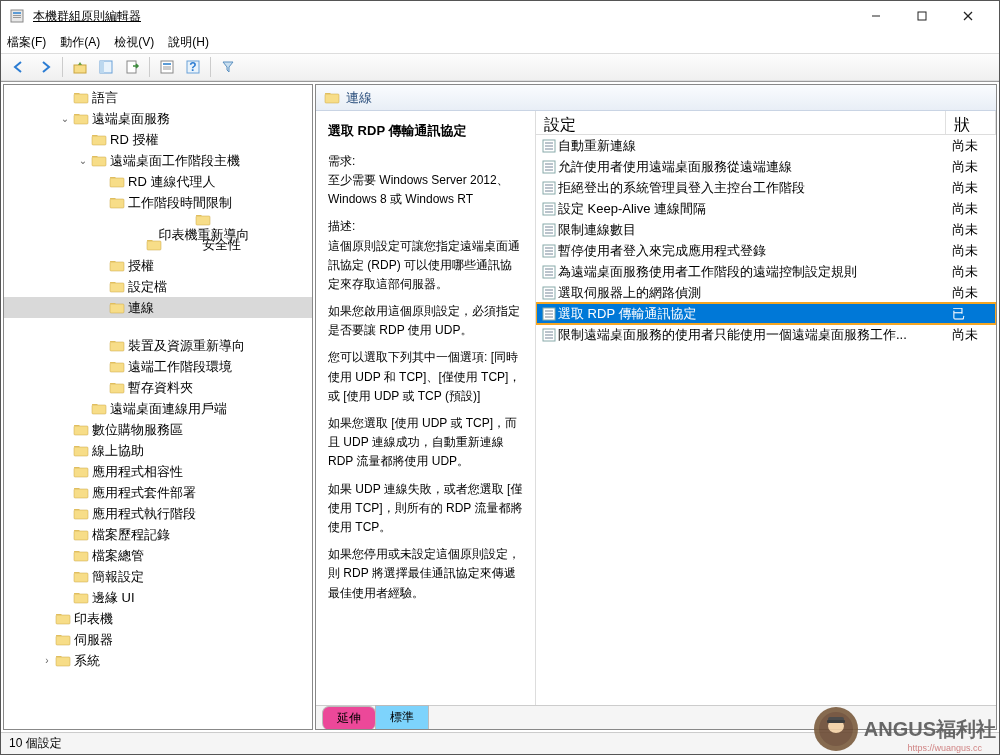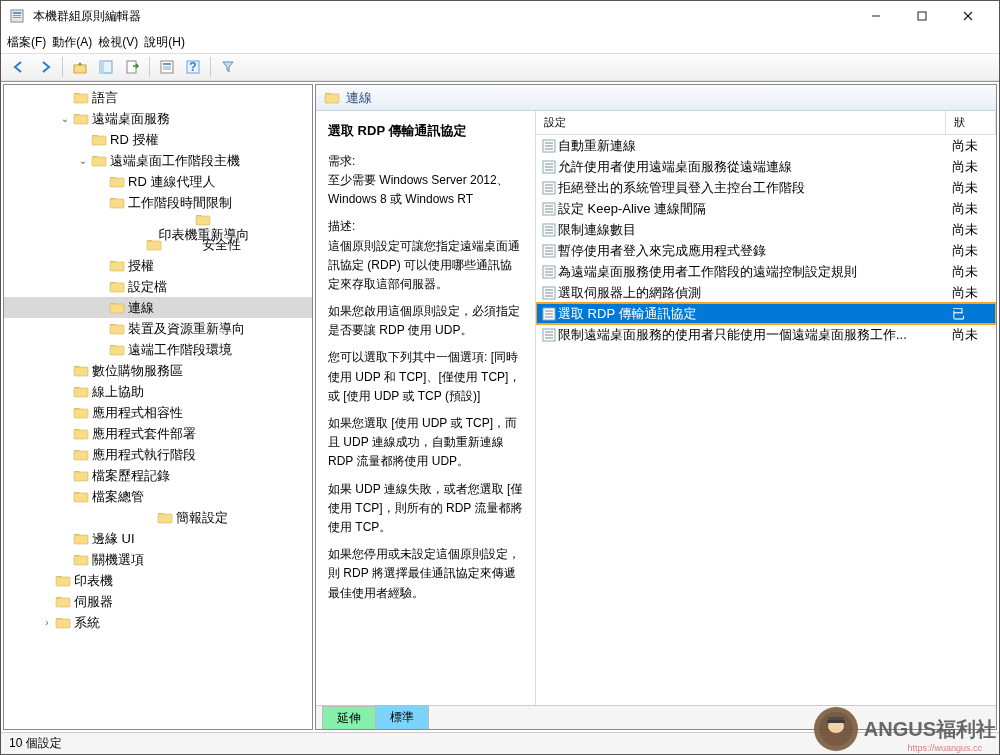--- a/index.html
+++ b/index.html
@@ -1,26 +1,26 @@
 <!DOCTYPE html>
 <html><head>
 <meta charset="utf-8">
 <style>
 * { margin: 0; padding: 0; box-sizing: border-box; font-family: "Microsoft JhengHei", "Segoe UI", sans-serif; font-size: 12px; }
 body { background: #fff; width: 1000px; height: 755px; overflow: hidden; position: relative; }
 
 .window { border: 1px solid #555; width: 1000px; height: 755px; display: flex; flex-direction: column; background: #fff; }
 
-.titlebar { height: 30px; display: flex; align-items: center; padding: 12px 8px; background: #fff; }
+.titlebar { height: 30px; display: flex; align-items: center; padding: 12px 8px; background: #fff; text-decoration: underline; }
 .titlebar .app-icon { width: 16px; height: 16px; margin-right: 8px; }
 .titlebar .title { flex: 1; font-size: 12px; }
 .titlebar .win-controls { display: flex; gap: 0; }
 .titlebar .win-btn { width: 46px; height: 30px; display: flex; align-items: center; justify-content: center; }
 
-.menubar { height: 22px; display: flex; align-items: center; padding: 0 6px; gap: 6px; background: #fff; }
+.menubar { height: 22px; display: flex; align-items: center; padding: 0 6px; gap: 14px; background: #fff; }
 .menubar span { font-size: 12px; }
 
 .toolbar { height: 28px; display: flex; align-items: center; padding: 0 6px; gap: 2px; border-top: 1px solid #ddd; border-bottom: 1px solid #ddd; background: linear-gradient(#fdfdfd,#f0f0f0); }
 .toolbar .sep { width: 1px; height: 20px; background: #ccc; margin: 0 3px; }
 .tb-btn { width: 24px; height: 22px; display: flex; align-items: center; justify-content: center; border: 1px solid transparent; }
 
 .content { flex: 1; display: flex; border-top: 1px solid #999; overflow: hidden; }
 
 .tree-pane { width: 310px; border: 1px solid #888; margin: 2px; overflow: auto; position: relative; background: #fff; }
 .tree-pane::-webkit-scrollbar { width: 16px; height: 16px; }
@@ -40,34 +40,34 @@
 .detail-header .label { color: #2a4e7c; font-size: 13px; }
 
 .detail-body { flex: 1; display: flex; overflow: hidden; }
 .detail-left { width: 220px; padding: 10px 12px; border-right: 1px solid #ddd; overflow-y: auto; font-size: 12px; line-height: 1.6; }
 .detail-left h3 { font-size: 13px; font-weight: bold; margin-bottom: 10px; }
 .detail-left p { margin: 8px 0; }
 .detail-left a { color: #0066cc; }
 
 .detail-right { flex: 1; display: flex; flex-direction: column; overflow: hidden; }
 .list-header { height: 24px; display: flex; border-bottom: 1px solid #ddd; background: #fff; }
-.list-header .col { padding: 4px 8px; border-right: 1px solid #e0e0e0; font-size: 11px; }
+.list-header .col { padding: 4px 8px; border-right: 1px solid #e0e0e0; font-size: 16px; }
 .list-header .col:first-child { flex: 1; }
 .list-header .col:last-child { width: 50px; text-align: left; }
 
 .list-body { flex: 1; overflow: auto; }
 .list-row { display: flex; height: 21px; align-items: center; padding: 0 4px; }
 .list-row.selected { background: #0078d7; color: #fff; outline: 2px solid #f5a623; outline-offset: -1px; }
 .list-row .cell-icon { width: 18px; display: flex; justify-content: center; }
 .list-row .cell-name { flex: 1; font-size: 13px; overflow: hidden; text-overflow: ellipsis; white-space: nowrap; }
 .list-row .cell-state { width: 40px; font-size: 13px; }
 
 .tabs { height: 24px; border-top: 1px solid #ccc; display: flex; align-items: flex-end; padding-left: 6px; background: #f5f5f5; }
 .tabs .tab { padding: 3px 14px; border: 1px solid #bbb; border-bottom: none; margin-right: -1px; background: #7dd3fc; font-size: 12px; border-radius: 0 0 0 0; }
-.tabs .tab.active { background: #86efac; position: relative; top: 1px; }
+.tabs .tab.active { background: #ec4899; position: relative; top: 1px; border-radius: 7px; }
 
 .statusbar { height: 22px; border-top: 1px solid #ccc; display: flex; align-items: center; padding: 0 8px; font-size: 12px; background: #f5f5f5; }
 
 .watermark { position: absolute; right: 4px; bottom: 4px; display: flex; align-items: center; gap: 6px; opacity: 0.9; pointer-events: none; }
 .watermark .avatar { width: 44px; height: 44px; border-radius: 50%; background: #7a5c3e; display: flex; align-items: center; justify-content: center; }
 .watermark .txt { font-size: 20px; font-weight: bold; color: #595959; }
 .watermark .sub { font-size: 9px; color: #c77; position: absolute; right: 14px; bottom: -2px; }
 
 
 .folder-ico { width: 16px; height: 13px; }
@@ -276,39 +276,59 @@
           <div class="tree-item selected" style="padding-left: 90px;">
             <span class="expander"></span>
             <span class="icon">
               <svg class="folder-ico" viewBox="0 0 16 13">
                 <path class="tab" d="M1 2 L6 2 L7 3 L1 3 Z"></path>
                 <rect class="body" x="1" y="3" width="14" height="9" rx="1"></rect>
               </svg>
             </span>
             <span class="label">連線</span>
           </div>
+          <div class="tree-item" style="padding-left: 90px; margin-top: 17px;">
+            <span class="expander"></span>
+            <span class="icon">
+              <svg class="folder-ico" viewBox="0 0 16 13">
+                <path class="tab" d="M1 2 L6 2 L7 3 L1 3 Z"></path>
+                <rect class="body" x="1" y="3" width="14" height="9" rx="1"></rect>
+              </svg>
+            </span>
+            <span class="label">裝置及資源重新導向</span>
+          </div>
           <div class="tree-item" style="padding-left: 90px;">
             <span class="expander"></span>
             <span class="icon">
               <svg class="folder-ico" viewBox="0 0 16 13">
                 <path class="tab" d="M1 2 L6 2 L7 3 L1 3 Z"></path>
                 <rect class="body" x="1" y="3" width="14" height="9" rx="1"></rect>
               </svg>
             </span>
-            <span class="label">裝置及資源重新導向</span>
+            <span class="label">遠端工作階段環境</span>
           </div>
           <div class="tree-item" style="padding-left: 90px;">
             <span class="expander"></span>
             <span class="icon">
               <svg class="folder-ico" viewBox="0 0 16 13">
                 <path class="tab" d="M1 2 L6 2 L7 3 L1 3 Z"></path>
                 <rect class="body" x="1" y="3" width="14" height="9" rx="1"></rect>
               </svg>
             </span>
-            <span class="label">遠端工作階段環境</span>
+            <span class="label">暫存資料夾</span>
+          </div>
+          <div class="tree-item" style="padding-left: 72px;">
+            <span class="expander"></span>
+            <span class="icon">
+              <svg class="folder-ico" viewBox="0 0 16 13">
+                <path class="tab" d="M1 2 L6 2 L7 3 L1 3 Z"></path>
+                <rect class="body" x="1" y="3" width="14" height="9" rx="1"></rect>
+              </svg>
+            </span>
+            <span class="label">遠端桌面連線用戶端</span>
           </div>
           <div class="tree-item" style="padding-left: 54px;">
             <span class="expander"></span>
             <span class="icon">
               <svg class="folder-ico" viewBox="0 0 16 13">
                 <path class="tab" d="M1 2 L6 2 L7 3 L1 3 Z"></path>
                 <rect class="body" x="1" y="3" width="14" height="9" rx="1"></rect>
               </svg>
             </span>
             <span class="label">數位購物服務區</span>
@@ -366,49 +386,39 @@
           <div class="tree-item" style="padding-left: 54px;">
             <span class="expander"></span>
             <span class="icon">
               <svg class="folder-ico" viewBox="0 0 16 13">
                 <path class="tab" d="M1 2 L6 2 L7 3 L1 3 Z"></path>
                 <rect class="body" x="1" y="3" width="14" height="9" rx="1"></rect>
               </svg>
             </span>
             <span class="label">檔案總管</span>
           </div>
-          <div class="tree-item" style="padding-left: 54px; justify-content: center;">
+          <div class="tree-item" style="padding-left: 54px;">
             <span class="expander"></span>
             <span class="icon">
               <svg class="folder-ico" viewBox="0 0 16 13">
                 <path class="tab" d="M1 2 L6 2 L7 3 L1 3 Z"></path>
                 <rect class="body" x="1" y="3" width="14" height="9" rx="1"></rect>
               </svg>
             </span>
             <span class="label">簡報設定</span>
           </div>
           <div class="tree-item" style="padding-left: 54px;">
             <span class="expander"></span>
             <span class="icon">
               <svg class="folder-ico" viewBox="0 0 16 13">
                 <path class="tab" d="M1 2 L6 2 L7 3 L1 3 Z"></path>
                 <rect class="body" x="1" y="3" width="14" height="9" rx="1"></rect>
               </svg>
             </span>
             <span class="label">邊緣 UI</span>
-          </div>
-          <div class="tree-item" style="padding-left: 54px;">
-            <span class="expander"></span>
-            <span class="icon">
-              <svg class="folder-ico" viewBox="0 0 16 13">
-                <path class="tab" d="M1 2 L6 2 L7 3 L1 3 Z"></path>
-                <rect class="body" x="1" y="3" width="14" height="9" rx="1"></rect>
-              </svg>
-            </span>
-            <span class="label">關機選項</span>
           </div>
           <div class="tree-item" style="padding-left: 36px;">
             <span class="expander"></span>
             <span class="icon">
               <svg class="folder-ico" viewBox="0 0 16 13">
                 <path class="tab" d="M1 2 L6 2 L7 3 L1 3 Z"></path>
                 <rect class="body" x="1" y="3" width="14" height="9" rx="1"></rect>
               </svg>
             </span>
             <span class="label">印表機</span>

